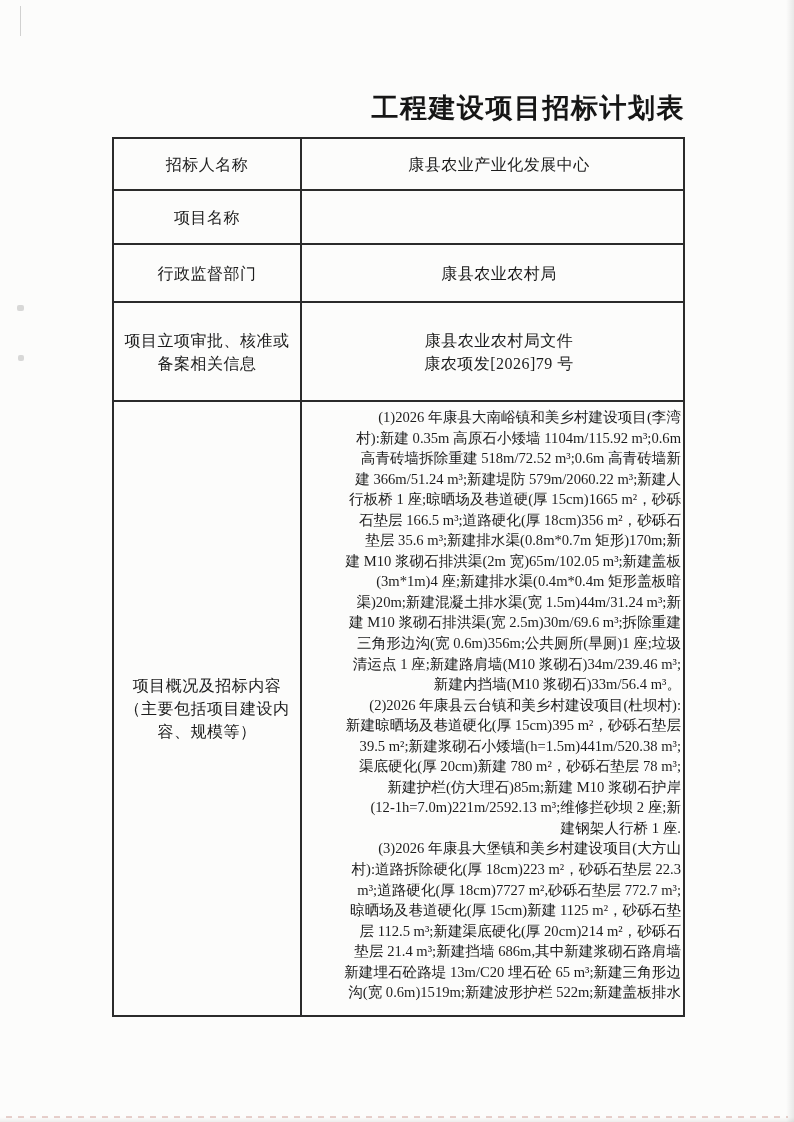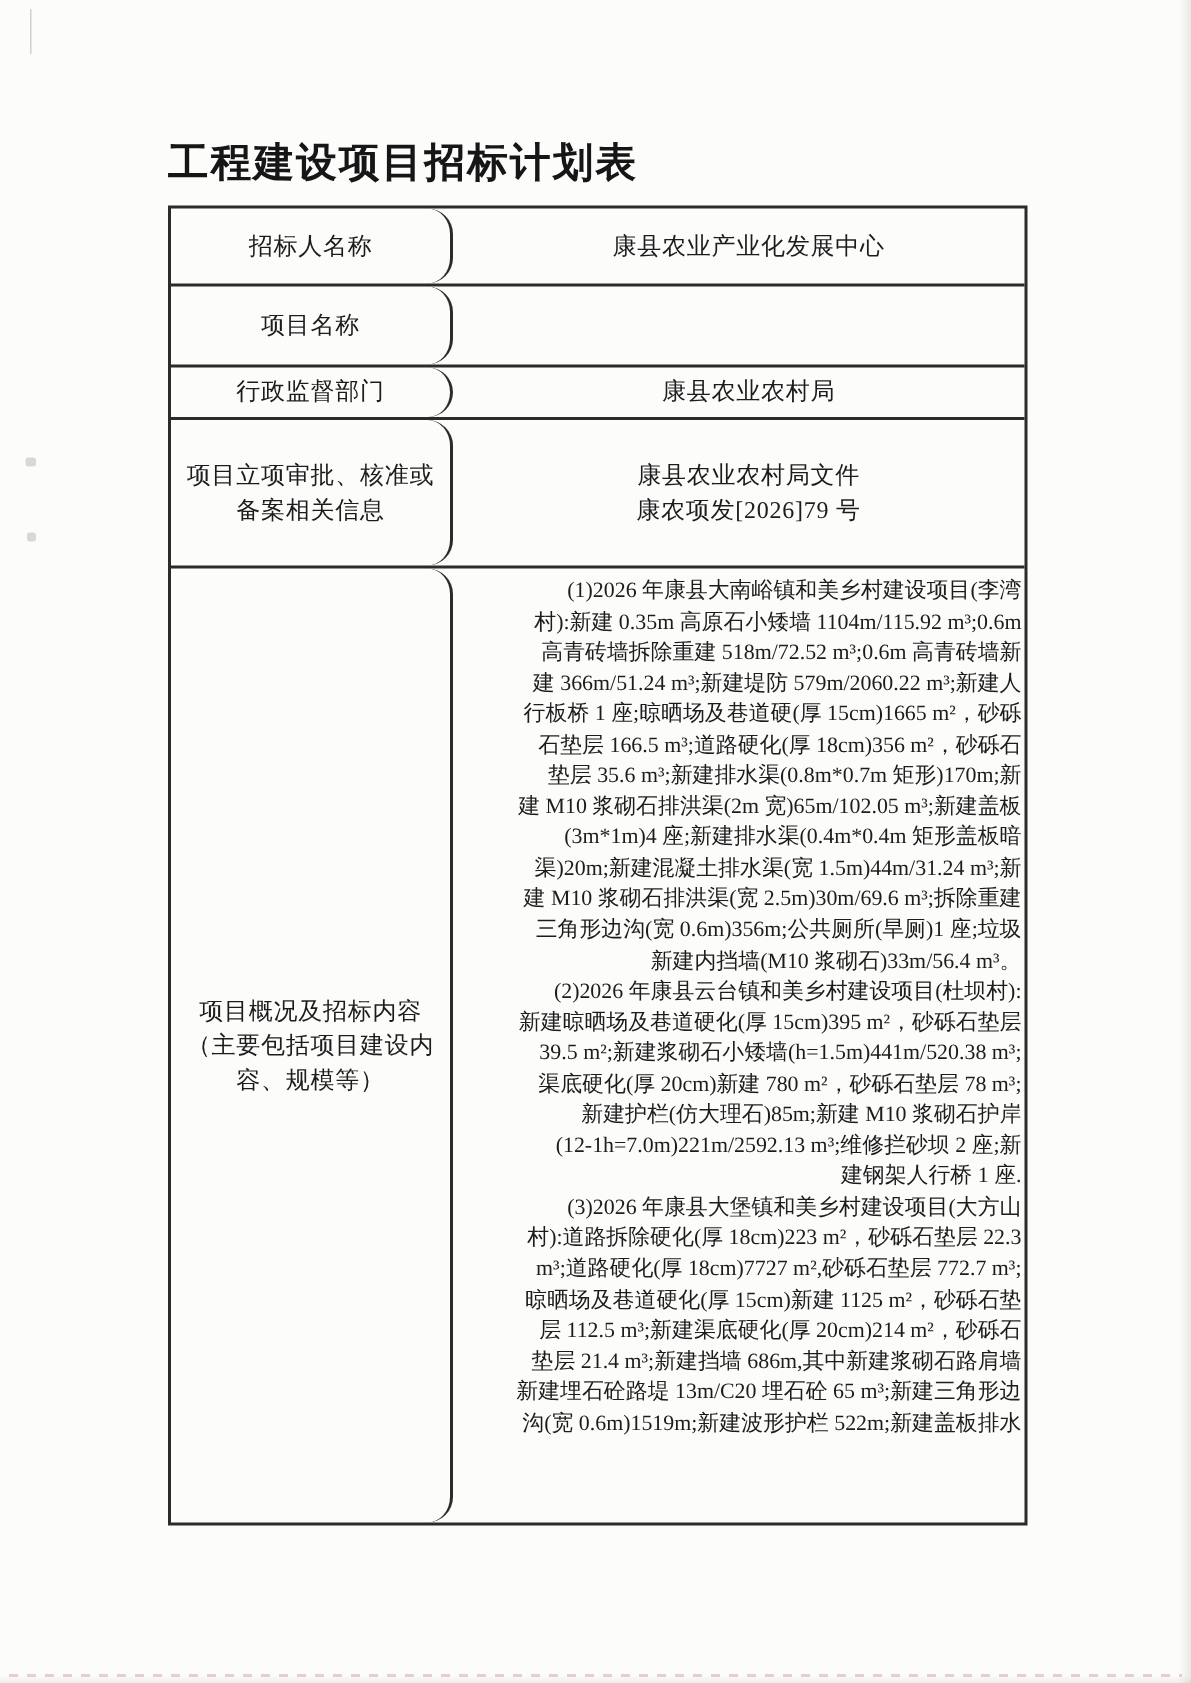--- a/index.html
+++ b/index.html
@@ -17,37 +17,37 @@
     background:linear-gradient(to bottom,rgba(0,0,0,0),rgba(0,0,0,0.06));}
   .bottom-dots{position:absolute;left:6px;right:6px;top:1116px;height:2px;opacity:.55;
     background:repeating-linear-gradient(90deg,rgba(203,148,140,.8) 0 6px,rgba(0,0,0,0) 6px 12px);}
   .artifact{position:absolute;background:#b9b9b9;opacity:.55;border-radius:2px;}
   .art-line{left:20px;top:6px;width:1px;height:30px;background:#c6c6c6;opacity:.8;border-radius:0;}
   .art-dot1{left:17px;top:305px;width:7px;height:6px;}
   .art-dot2{left:18px;top:355px;width:6px;height:6px;}
 
   .doc-title{
     position:absolute;left:112px;top:90px;width:573px;
-    text-align:left;font-size:27px;font-weight:bold;letter-spacing:1.5px;
+    text-align:right;font-size:27px;font-weight:bold;letter-spacing:1.5px;
     color:#161616;
   }
 
   .tbl{
     position:absolute;left:112px;top:137px;width:573px;height:880px;
     border:2px solid #2b2b2b;box-sizing:border-box;
     display:flex;flex-direction:column;
   }
   .row{display:grid;grid-template-columns:188px 1fr;box-sizing:border-box;}
   .row + .row{border-top:2px solid #2b2b2b;}
   .r1{height:50px;}
   .r2{height:54px;}
-  .r3{height:35px;}
+  .r3{height:58px;}
   .r4{height:99px;}
   .r5{flex:1;}
-  .cell{box-sizing:border-box;border-radius:17px;}
+  .cell{box-sizing:border-box;}
   .lbl{
     border-right:2px solid #2b2b2b;
     display:flex;align-items:center;justify-content:center;
     text-align:center;padding:2px 8px;
     font-size:16px;line-height:23px;letter-spacing:.5px;
   }
   .val{
     display:flex;align-items:center;justify-content:center;
     text-align:center;padding:2px 6px;
     font-size:16px;line-height:23px;letter-spacing:.5px;margin-left:13px;
@@ -106,20 +106,21 @@
           <div class="tl">高青砖墙拆除重建 518m/72.52 m³;0.6m 高青砖墙新</div>
           <div class="tl">建 366m/51.24 m³;新建堤防 579m/2060.22 m³;新建人</div>
           <div class="tl">行板桥 1 座;晾晒场及巷道硬(厚 15cm)1665 m²，砂砾</div>
           <div class="tl">石垫层 166.5 m³;道路硬化(厚 18cm)356 m²，砂砾石</div>
           <div class="tl">垫层 35.6 m³;新建排水渠(0.8m*0.7m 矩形)170m;新</div>
           <div class="tl">建 M10 浆砌石排洪渠(2m 宽)65m/102.05 m³;新建盖板</div>
           <div class="tl">(3m*1m)4 座;新建排水渠(0.4m*0.4m 矩形盖板暗</div>
           <div class="tl">渠)20m;新建混凝土排水渠(宽 1.5m)44m/31.24 m³;新</div>
           <div class="tl">建 M10 浆砌石排洪渠(宽 2.5m)30m/69.6 m³;拆除重建</div>
           <div class="tl">三角形边沟(宽 0.6m)356m;公共厕所(旱厕)1 座;垃圾</div>
+          <div class="tl">清运点 1 座;新建路肩墙(M10 浆砌石)34m/239.46 m³;</div>
           <div class="tl">新建内挡墙(M10 浆砌石)33m/56.4 m³。</div>
           <div class="tl">(2)2026 年康县云台镇和美乡村建设项目(杜坝村):</div>
           <div class="tl">新建晾晒场及巷道硬化(厚 15cm)395 m²，砂砾石垫层</div>
           <div class="tl">39.5 m²;新建浆砌石小矮墙(h=1.5m)441m/520.38 m³;</div>
           <div class="tl">渠底硬化(厚 20cm)新建 780 m²，砂砾石垫层 78 m³;</div>
           <div class="tl">新建护栏(仿大理石)85m;新建 M10 浆砌石护岸</div>
           <div class="tl">(12-1h=7.0m)221m/2592.13 m³;维修拦砂坝 2 座;新</div>
           <div class="tl">建钢架人行桥 1 座.</div>
           <div class="tl">(3)2026 年康县大堡镇和美乡村建设项目(大方山</div>
           <div class="tl">村):道路拆除硬化(厚 18cm)223 m²，砂砾石垫层 22.3</div>

